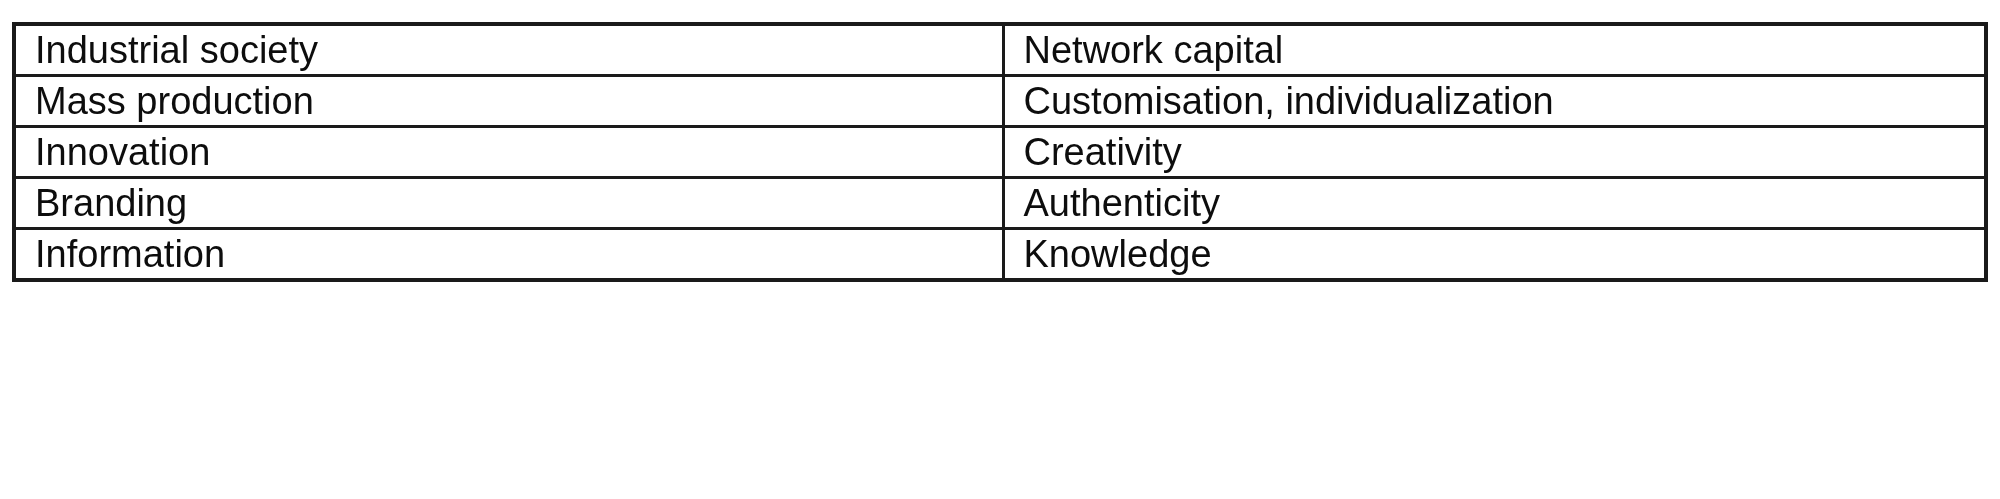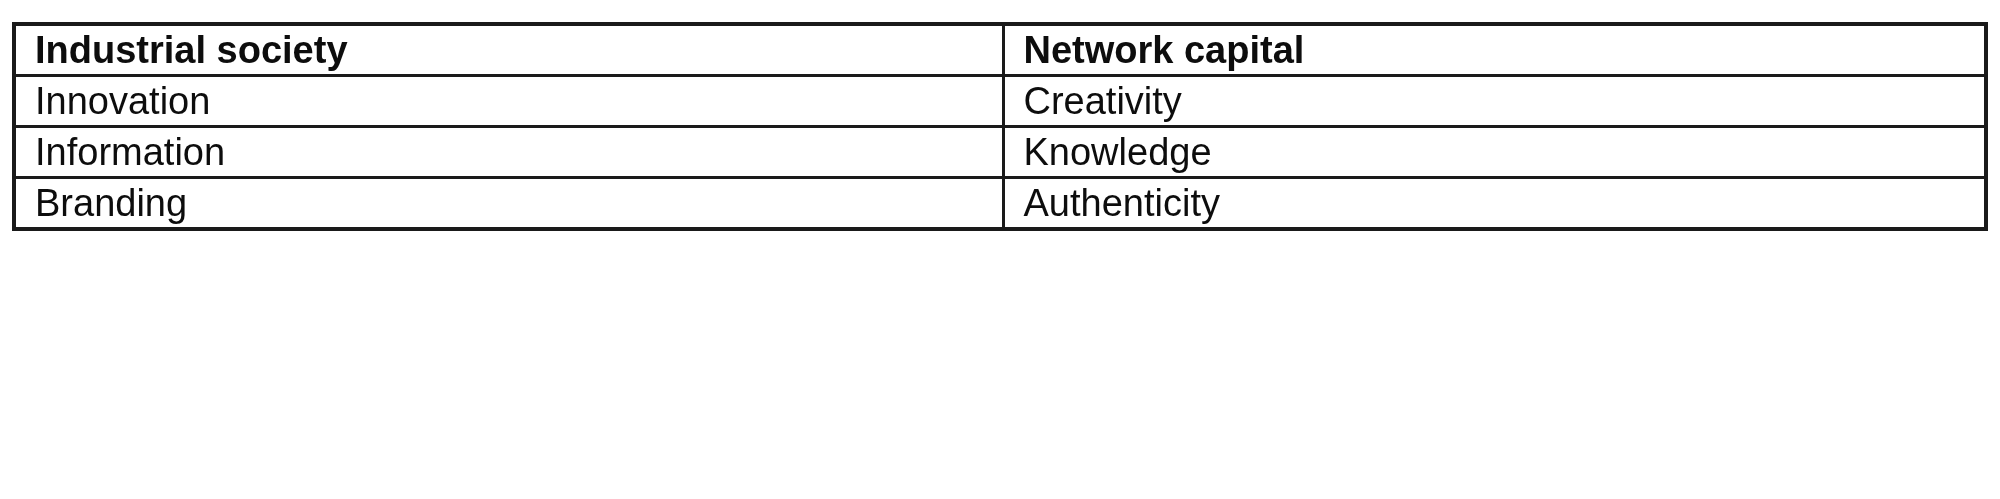--- a/index.html
+++ b/index.html
@@ -31,46 +31,50 @@
     padding: 0 0 0 19px;
     text-align: left;
     vertical-align: middle;
     font-size: 38px;
     line-height: 1;
     color: #0d0d0d;
     white-space: nowrap;
     overflow: hidden;
   }
   table.compare th {
-    font-weight: bold;
+    font-weight: normal;
   }
 </style>
 </head>
 <body>
 
 <div class="table-wrap">
   <table class="compare">
     <colgroup>
       <col class="col-left">
       <col class="col-right">
     </colgroup>
     <thead>
       <tr>
         <th>Industrial society</th>
         <th>Network capital</th>
       </tr>
     </thead>
     <tbody id="table-body">
         <tr>
+          <td>Mass production</td>
+          <td>Customisation, individualization</td>
+        </tr>
+        <tr>
           <td>Innovation</td>
           <td>Creativity</td>
         </tr>
         <tr>
+          <td>Branding</td>
+          <td>Authenticity</td>
+        </tr>
+        <tr>
           <td>Information</td>
           <td>Knowledge</td>
-        </tr>
-        <tr>
-          <td>Branding</td>
-          <td>Authenticity</td>
         </tr>
       </tbody>
   </table>
 </div>
 
 </body></html>

